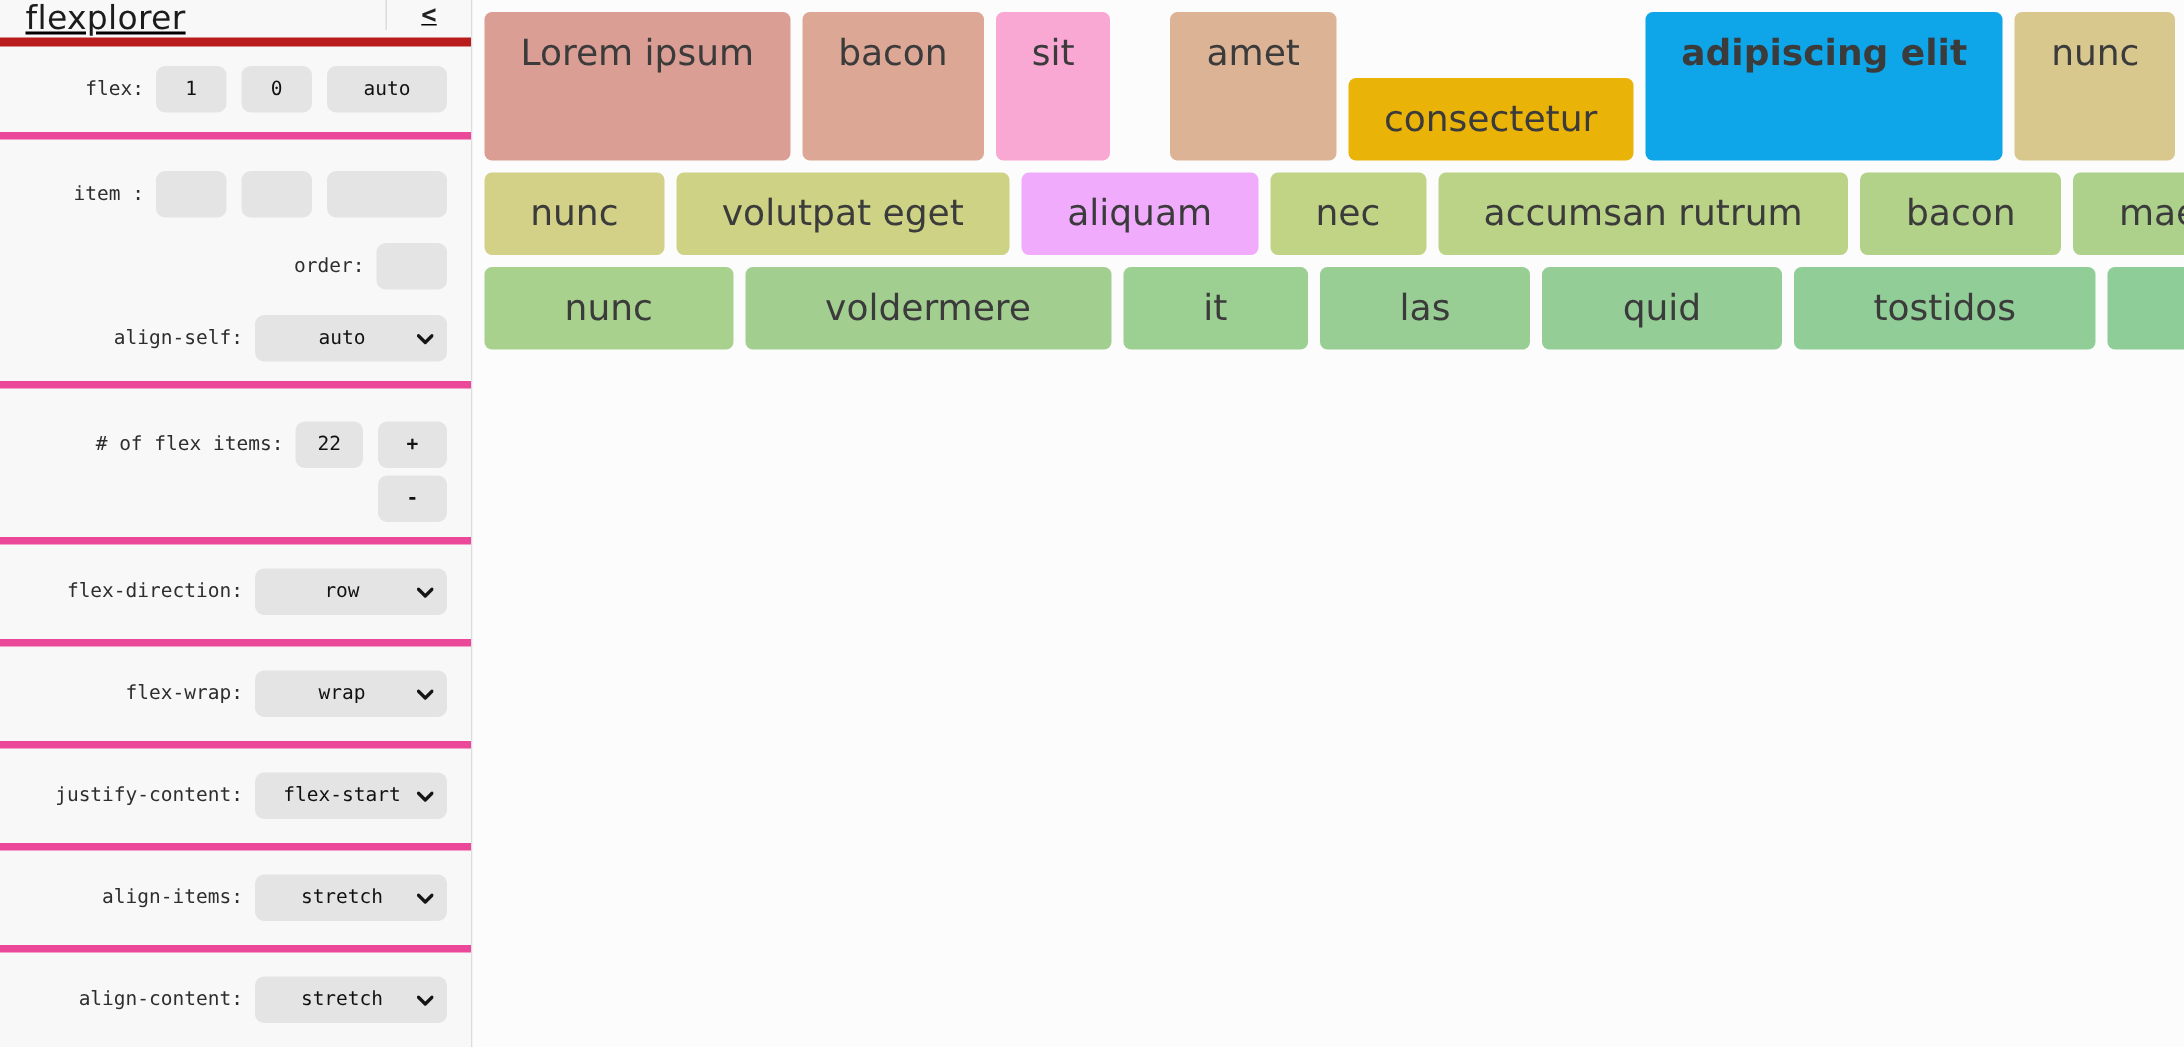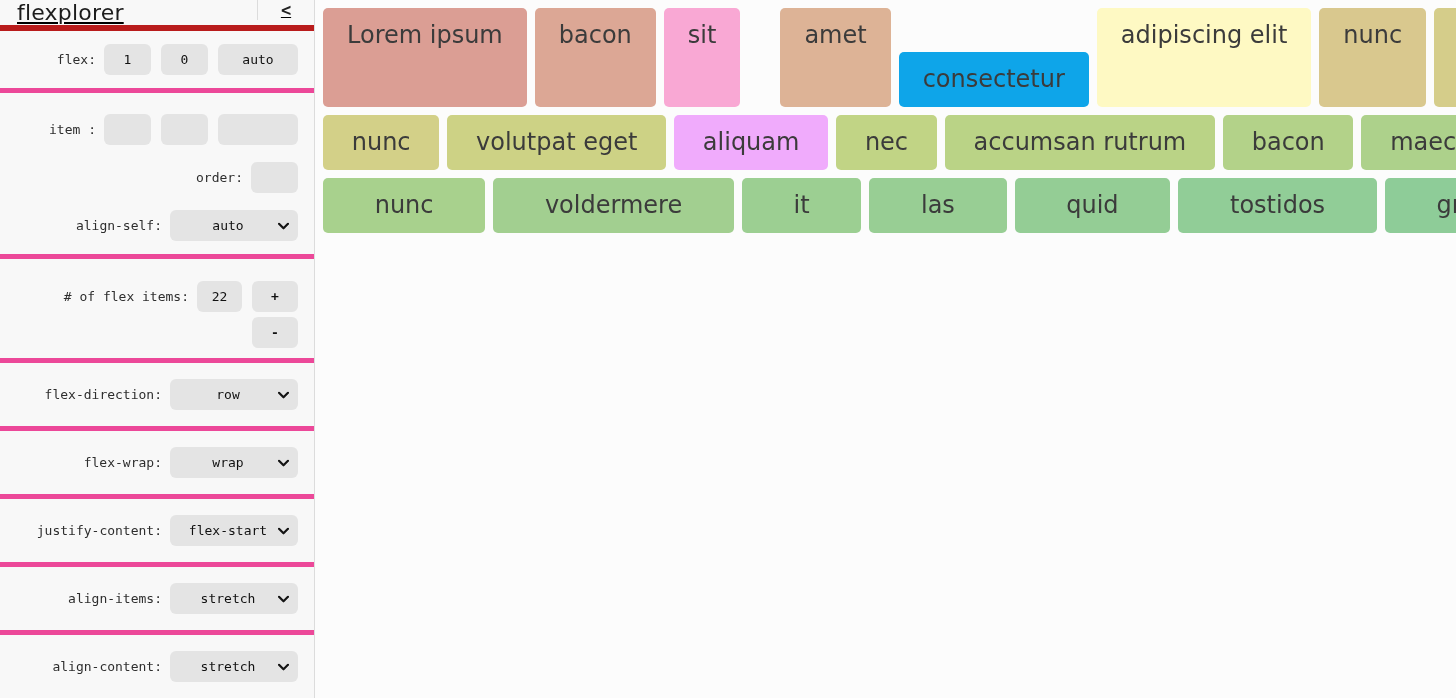--- a/index.html
+++ b/index.html
@@ -263,23 +263,23 @@
   <main class="main">
   <div class="flex-row">
   <div class="flex-item" style="background: rgb(219, 158, 148);">Lorem ipsum</div>
 
   <div class="flex-item" style="background: rgb(220, 167, 149);">bacon</div>
 
   <div class="flex-item" style="background: #f9a8d4;">sit</div>
 
   <div class="flex-item" style="background: rgb(221, 179, 150); margin-left: 36px;">amet</div>
 
-  <div class="flex-item" style="background: #0ea5e9; margin-top: 48px;">consectetur</div>
-
-  <div class="flex-item" style="background: #fef9c3;">adipiscing elit</div>
+  <div class="flex-item" style="background: #eab308; margin-top: 48px;">consectetur</div>
+
+  <div class="flex-item" style="background: #0ea5e9; font-weight: bold;">adipiscing elit</div>
 
   <div class="flex-item" style="background: rgb(217, 200, 142);">nunc</div>
 
   <div class="flex-item" style="background: rgb(213, 205, 138);">enim</div>
 </div>
 
   <div class="flex-row">
   <div class="flex-item" style="background: rgb(211, 208, 136);">nunc</div>
 
   <div class="flex-item" style="background: rgb(205, 210, 133);">volutpat eget</div>

